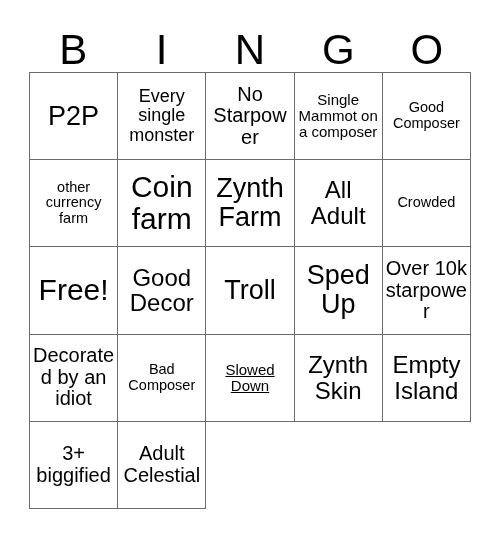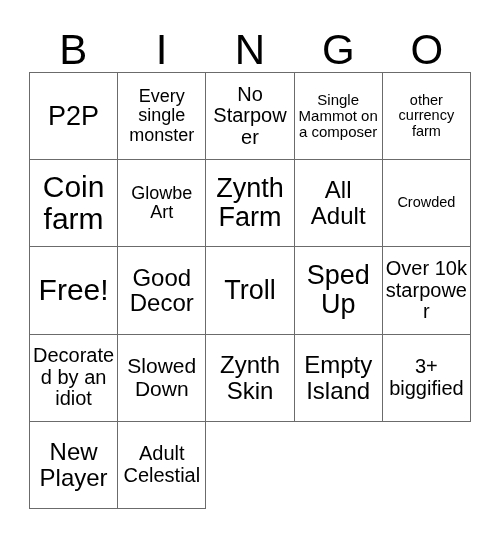--- a/index.html
+++ b/index.html
@@ -79,21 +79,21 @@
     line-height: 1.08;
     color: #000000;
     word-wrap: break-word;
     hyphens: none;
   }
 
   
   .fs-xxl .cell-text { font-size: 30px; }
   .fs-xl  .cell-text { font-size: 27px; }
   .fs-l   .cell-text { font-size: 24px; }
-  .fs-ml  .cell-text { font-size: 21px; }
+  .fs-ml  .cell-text { font-size: 15px; text-decoration: underline; }
   .fs-m   .cell-text { font-size: 18px; }
   .fs-ms  .cell-text { font-size: 20px; }
   .fs-s   .cell-text { font-size: 14.5px; }
   .fs-xs  .cell-text { font-size: 15px; }
 </style>
 </head>
 <body>
 
 <div id="bingo-card">
 
@@ -112,29 +112,29 @@
     </div>
     <div class="cell fs-m">
       <span class="cell-text">Every single monster</span>
     </div>
     <div class="cell fs-ms">
       <span class="cell-text">No Starpower</span>
     </div>
     <div class="cell fs-xs">
       <span class="cell-text">Single Mammot on a composer</span>
     </div>
+    <div class="cell fs-s">
+      <span class="cell-text">Good Composer</span>
+    </div>
 
     <div class="cell fs-s">
       <span class="cell-text">other currency farm</span>
     </div>
     <div class="cell fs-xxl">
       <span class="cell-text">Coin farm</span>
-    </div>
-    <div class="cell fs-m">
-      <span class="cell-text">Glowbe Art</span>
     </div>
     <div class="cell fs-xl">
       <span class="cell-text">Zynth Farm</span>
     </div>
 
     <div class="cell fs-l">
       <span class="cell-text">All Adult</span>
     </div>
     <div class="cell fs-s">
       <span class="cell-text">Crowded</span>
@@ -151,34 +151,34 @@
 
     <div class="cell fs-xl">
       <span class="cell-text">Sped Up</span>
     </div>
     <div class="cell fs-ms">
       <span class="cell-text">Over 10k starpower</span>
     </div>
     <div class="cell fs-ms">
       <span class="cell-text">Decorated by an idiot</span>
     </div>
+    <div class="cell fs-s">
+      <span class="cell-text">Bad Composer</span>
+    </div>
     <div class="cell fs-ml">
       <span class="cell-text">Slowed Down</span>
     </div>
 
     <div class="cell fs-l">
       <span class="cell-text">Zynth Skin</span>
     </div>
     <div class="cell fs-l">
       <span class="cell-text">Empty Island</span>
     </div>
     <div class="cell fs-ms">
       <span class="cell-text">3+ biggified</span>
     </div>
-    <div class="cell fs-l">
-      <span class="cell-text">New Player</span>
-    </div>
     <div class="cell fs-ms">
       <span class="cell-text">Adult Celestial</span>
     </div>
 
   </div>
 </div>
 
 </body></html>

